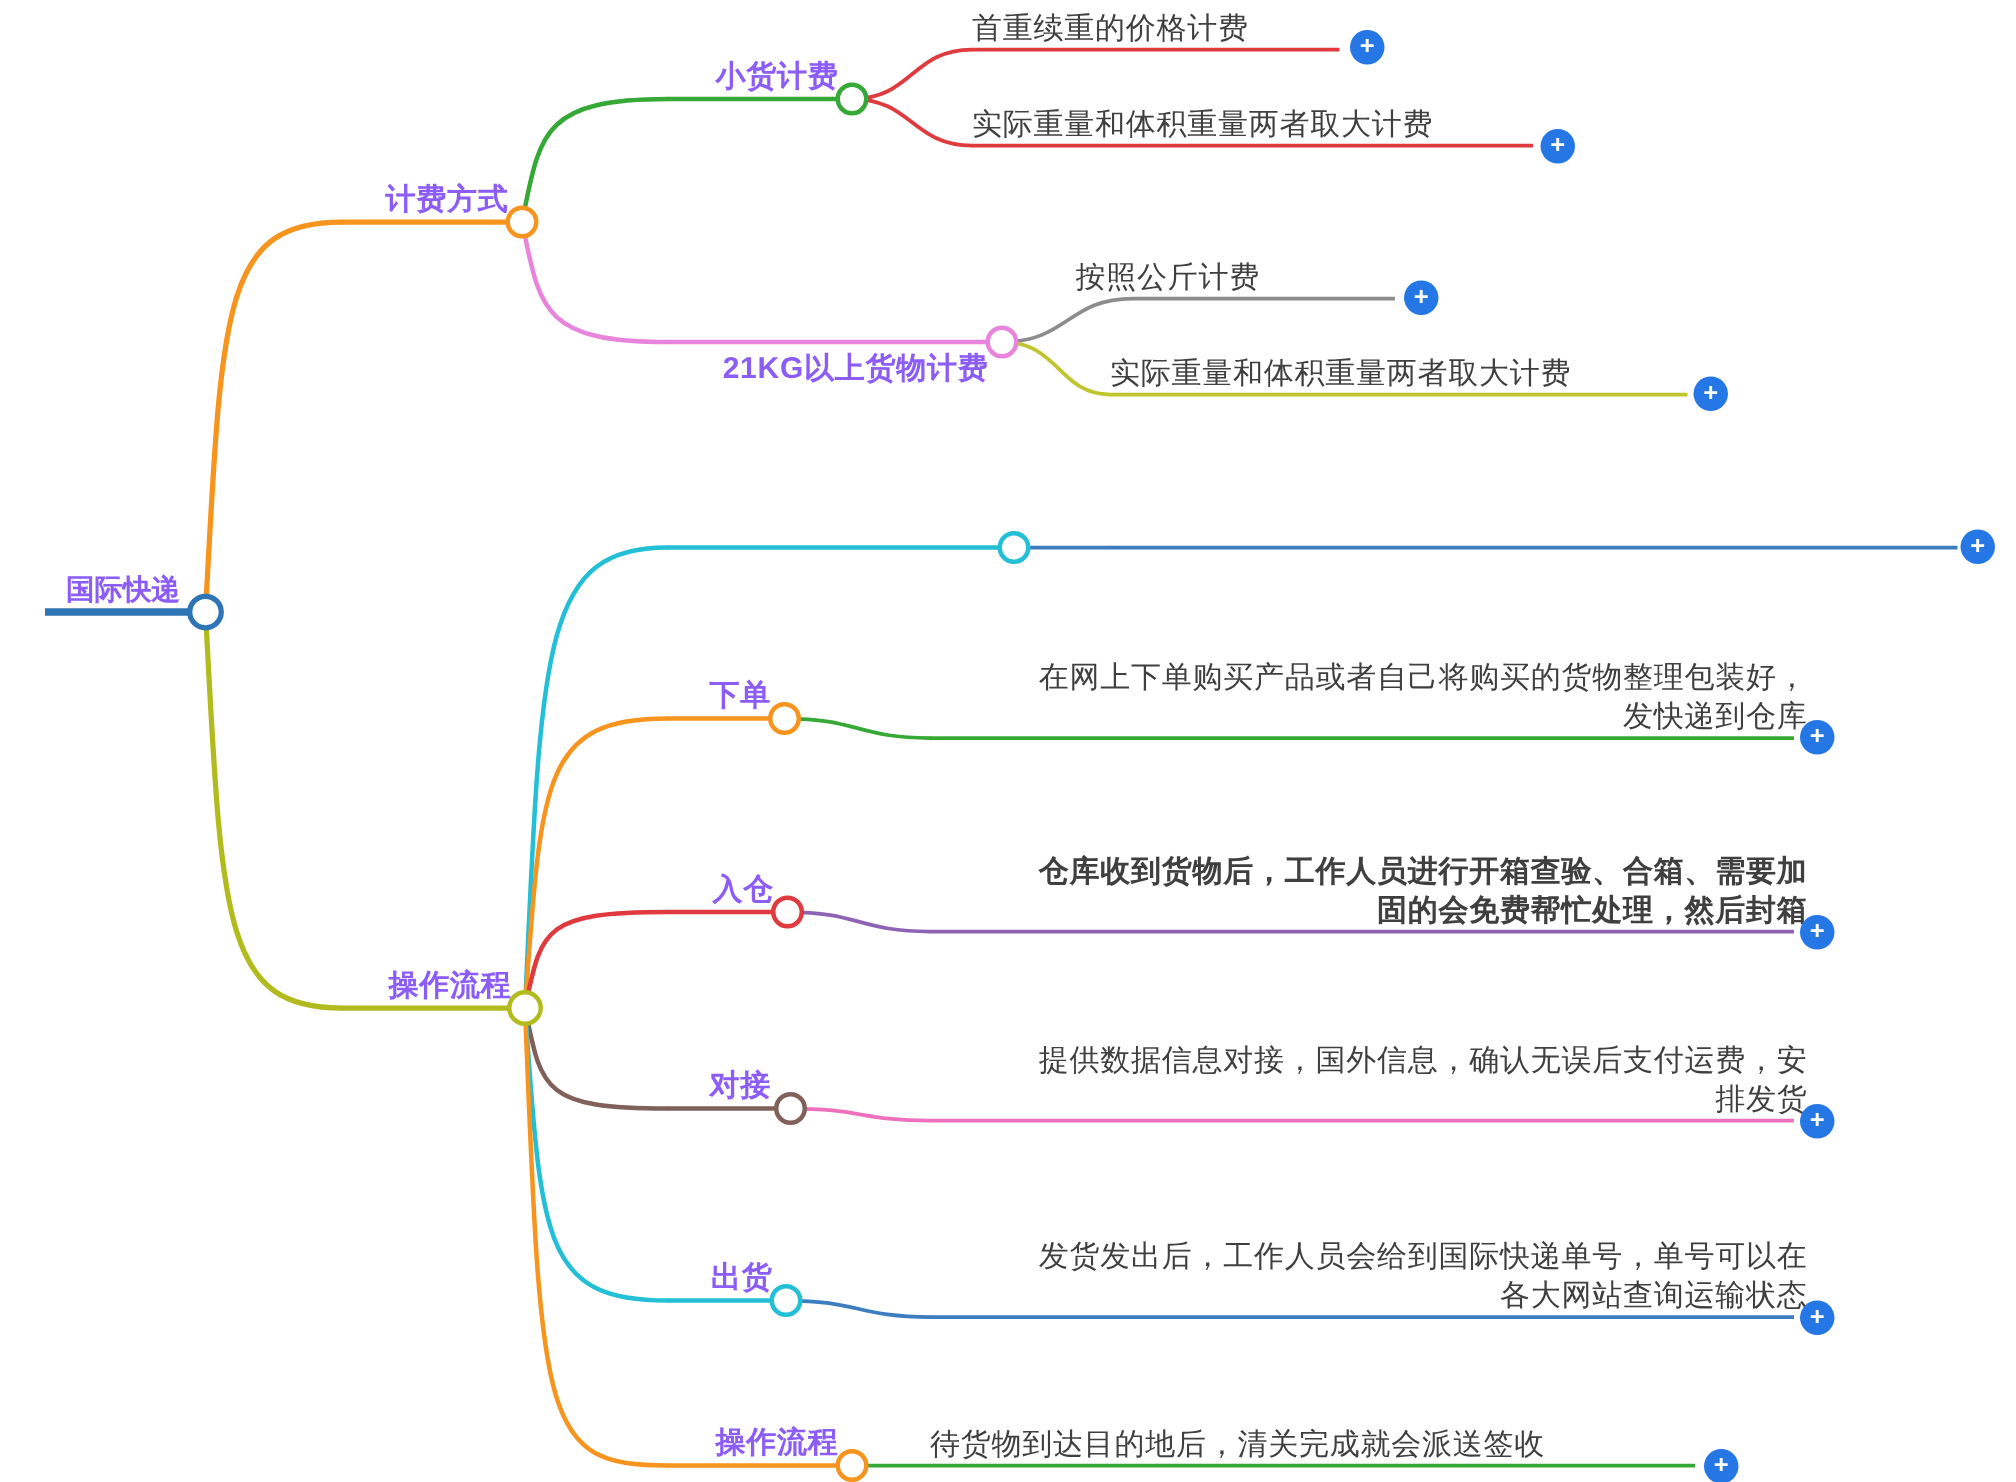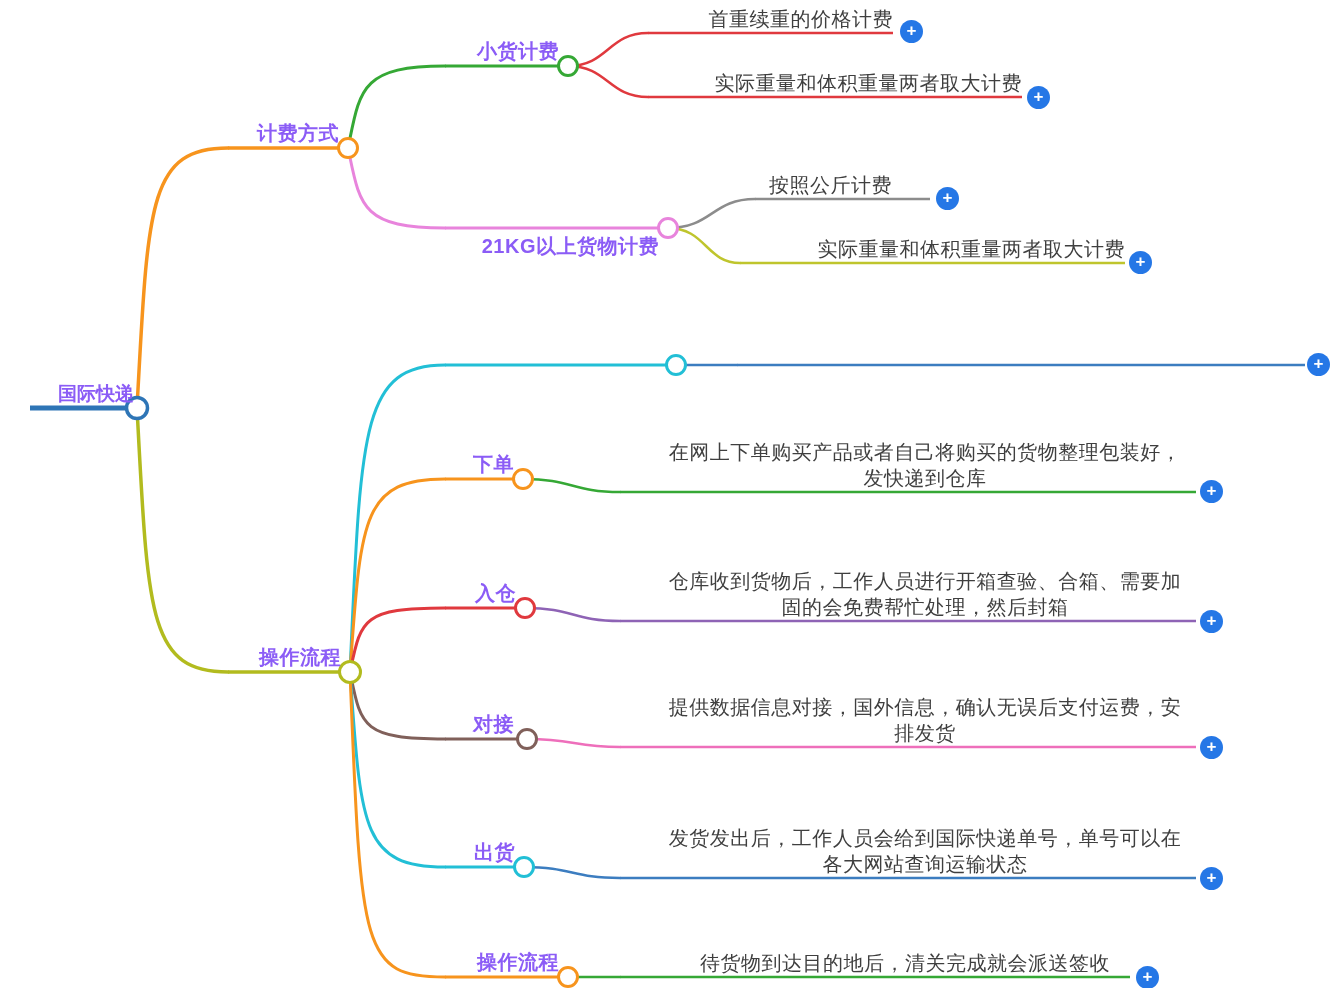--- a/index.html
+++ b/index.html
@@ -35,22 +35,22 @@
   .root-label {
     font-weight: bold;
     font-size: 19px;
     text-align: right;
   }
   .leaf-label {
     font-weight: normal;
     color: #3f3f3f;
     letter-spacing: 0.5px;
   }
-  .align-right { text-align: right; }
-  .align-left  { text-align: center; }
+  .align-right { }
+  .align-left  { text-align: right; }
   .plus-btn {
     position: absolute;
     width: 23px; height: 23px;
     border-radius: 50%;
     color: #ffffff;
     font-size: 17px;
     font-weight: bold;
     line-height: 22px;
     text-align: center;
     cursor: pointer;
@@ -113,38 +113,38 @@
     <circle cx="668" cy="228" r="9.5" stroke-width="3" stroke="#E884DC"></circle>
     <circle cx="350" cy="672" r="10.5" stroke-width="3" stroke="#B2BB1E"></circle>
     <circle cx="676" cy="365" r="9.5" stroke-width="3" stroke="#22BFD6"></circle>
     <circle cx="523" cy="479" r="9.5" stroke-width="3" stroke="#F7941D"></circle>
     <circle cx="525" cy="608" r="9.5" stroke-width="3" stroke="#E0393E"></circle>
     <circle cx="527" cy="739" r="9.5" stroke-width="3" stroke="#80605A"></circle>
     <circle cx="524" cy="867" r="9.5" stroke-width="3" stroke="#22BFD6"></circle>
     <circle cx="568" cy="977" r="9.5" stroke-width="3" stroke="#F7941D"></circle>
   </svg>
 
-  <div class="label root-label" style="left:36px;  top:381px; width:98px;">国际快递</div>
+  <div class="label root-label" style="left:22px;  top:381px; width:98px;">国际快递</div>
   <div class="label branch-label" style="left:228px; top:120px; width:111px;">计费方式</div>
   <div class="label branch-label" style="left:445px; top:38px;  width:114px;">小货计费</div>
   <div class="label branch-label" style="left:445px; top:200px; width:214px;margin-top:33px;">21KG以上货物计费</div>
   <div class="label branch-label" style="left:228px; top:644px; width:113px;">操作流程</div>
   <div class="label branch-label" style="left:445px; top:451px; width:69px;">下单</div>
   <div class="label branch-label" style="left:445px; top:580px; width:71px;">入仓</div>
   <div class="label branch-label" style="left:445px; top:711px; width:69px;">对接</div>
   <div class="label branch-label" style="left:445px; top:839px; width:70px;">出货</div>
   <div class="label branch-label" style="left:445px; top:949px; width:114px;">操作流程</div>
 
   <div class="label leaf-label align-right" style="left:648px; top:6px;   width:245px;">首重续重的价格计费</div>
   <div class="label leaf-label align-right" style="left:648px; top:70px;  width:374px;">实际重量和体积重量两者取大计费</div>
   <div class="label leaf-label align-right" style="left:717px; top:172px; width:175px;">按照公斤计费</div>
   <div class="label leaf-label align-right" style="left:740px; top:236px; width:385px;">实际重量和体积重量两者取大计费</div>
   <div class="label leaf-label align-left" style="left:645px; top:439px; width:560px;">在网上下单购买产品或者自己将购买的货物整理包装好，
 发快递到仓库</div>
-  <div class="label leaf-label align-left" style="left:645px; top:568px; width:560px;">仓库收到货物后，工作人员进行开箱查验、合箱、需要加
+  <div class="label leaf-label align-left" style="left:645px; top:568px; width:560px;font-weight:bold;">仓库收到货物后，工作人员进行开箱查验、合箱、需要加
 固的会免费帮忙处理，然后封箱</div>
   <div class="label leaf-label align-left" style="left:645px; top:694px; width:560px;">提供数据信息对接，国外信息，确认无误后支付运费，安
 排发货</div>
   <div class="label leaf-label align-right" style="left:620px; top:950px; width:490px;">待货物到达目的地后，清关完成就会派送签收</div>
   <div class="label leaf-label align-left" style="left:645px; top:825px; width:560px;">发货发出后，工作人员会给到国际快递单号，单号可以在
 各大网站查询运输状态</div>
 
   <div class="plus-btn" style="left: 900px; top: 20px; background: rgb(37, 119, 230);">+</div>
   <div class="plus-btn" style="left: 1027px; top: 86px; background: rgb(37, 119, 230);">+</div>
   <div class="plus-btn" style="left: 936px; top: 187px; background: rgb(37, 119, 230);">+</div>

